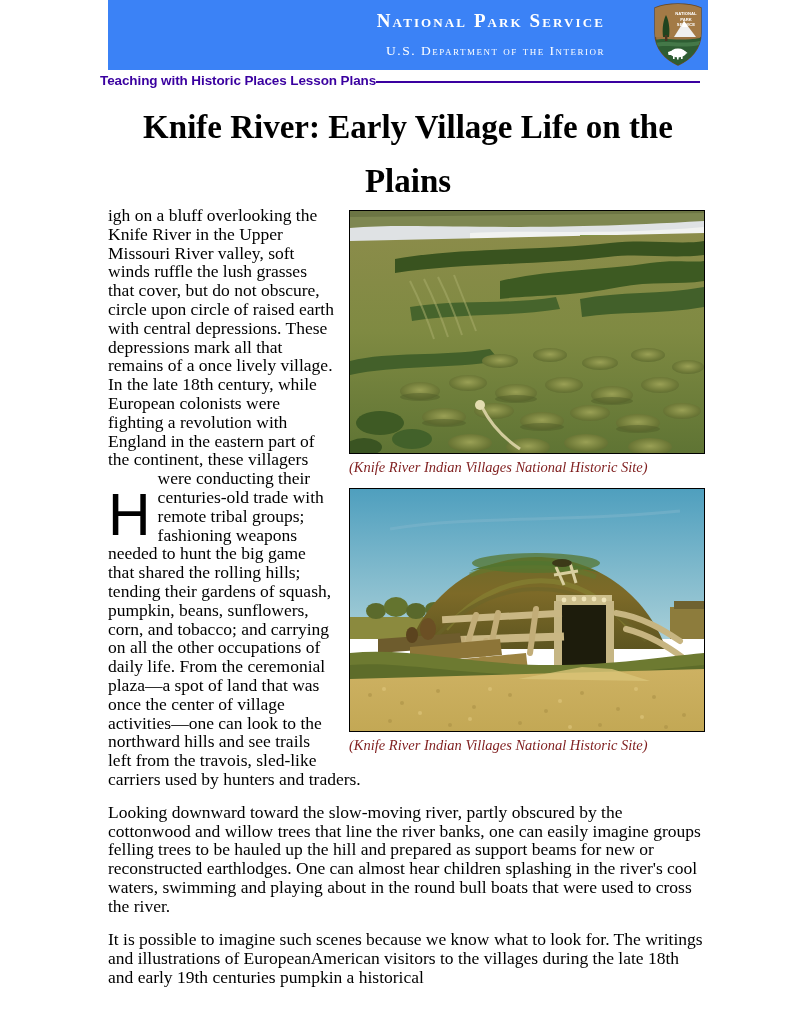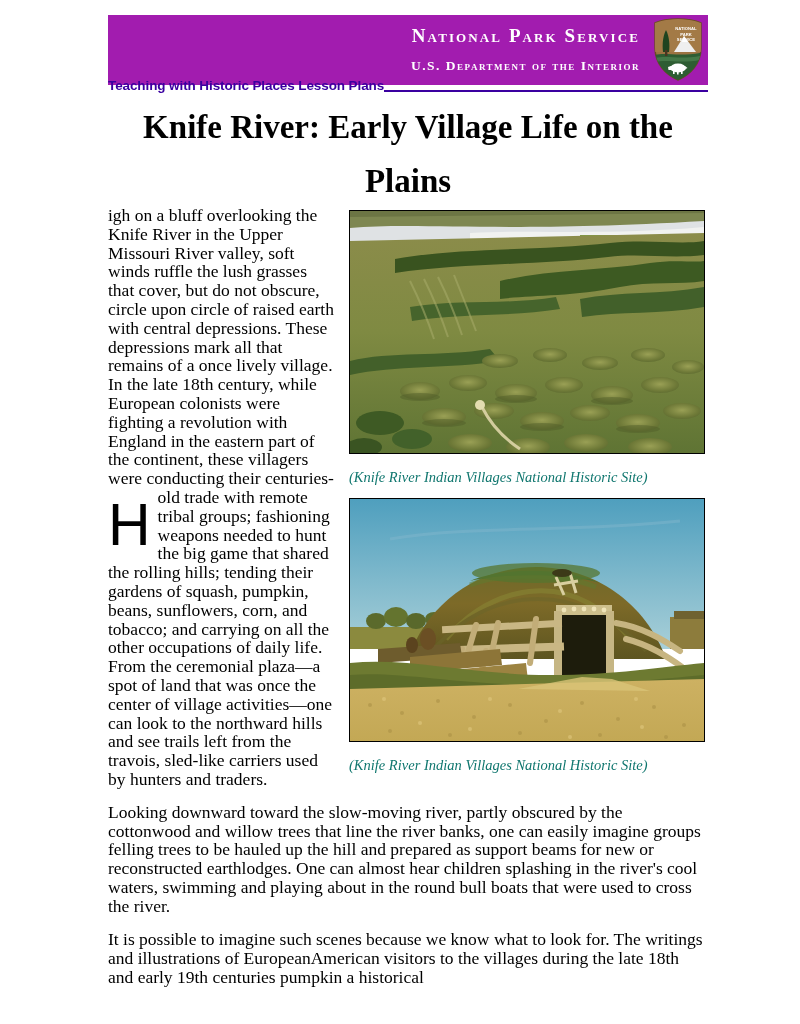--- a/index.html
+++ b/index.html
@@ -18,29 +18,30 @@
   .page {
     position: relative;
     width: 800px;
     height: 1024px;
   }
 
   
   .nps-banner {
     position: absolute;
     left: 108px;
-    top: 15px;
+    top: 0;
     width: 600px;
     height: 70px;
-    background: #a21caf;
+    background: #3b82f6;
     display: flex;
     align-items: center;
     justify-content: flex-end;
     box-sizing: border-box;
     padding-right: 4px;
+    gap: 35px;
   }
   .nps-wordmark {
     display: flex;
     flex-direction: column;
     align-items: flex-end;
     justify-content: center;
     padding-right: 12px;
   }
   .nps-title {
     font-family: "Liberation Serif", serif;
@@ -49,44 +50,44 @@
     font-weight: bold;
     font-variant: small-caps;
     letter-spacing: 2.1px;
     line-height: 1.1;
     white-space: nowrap;
   }
   .nps-sub {
     font-family: "Liberation Serif", serif;
     color: #ffffff;
     font-size: 13.5px;
-    font-weight: bold;
+    font-weight: normal;
     font-variant: small-caps;
     letter-spacing: 1.5px;
     line-height: 1.15;
     margin-top: 11px;
     white-space: nowrap;
   }
 
   .arrowhead {
     width: 52px;
     height: 64px;
     flex: 0 0 auto;
     display: block;
   }
 
   
   .twhp-row {
     position: absolute;
-    left: 108px;
+    left: 100px;
     top: 70px;
     width: 600px;
     height: 22px;
     display: flex;
-    align-items: flex-end;
+    align-items: center;
   }
   .twhp-label {
     font-family: "Liberation Sans", sans-serif;
     font-weight: bold;
     font-size: 13.5px;
     color: #3a00a0;
     white-space: nowrap;
     letter-spacing: -0.1px;
     line-height: 1;
   }
@@ -132,22 +133,22 @@
     height: 242px;
     border: 1px solid #000000;
     display: block;
     overflow: hidden;
   }
   .figure .caption {
     font-family: "Liberation Serif", serif;
     font-style: italic;
     font-size: 14.5px;
     line-height: 18px;
-    color: #0f766e;
-    padding-top: 14px;
+    color: #7f1d1d;
+    padding-top: 4px;
   }
 
   p.body-par {
     font-family: "Liberation Serif", serif;
     font-size: 17.5px;
     line-height: 18.8px;
     margin: 0 0 15px 0;
     text-align: left;
     color: #000000;
   }

